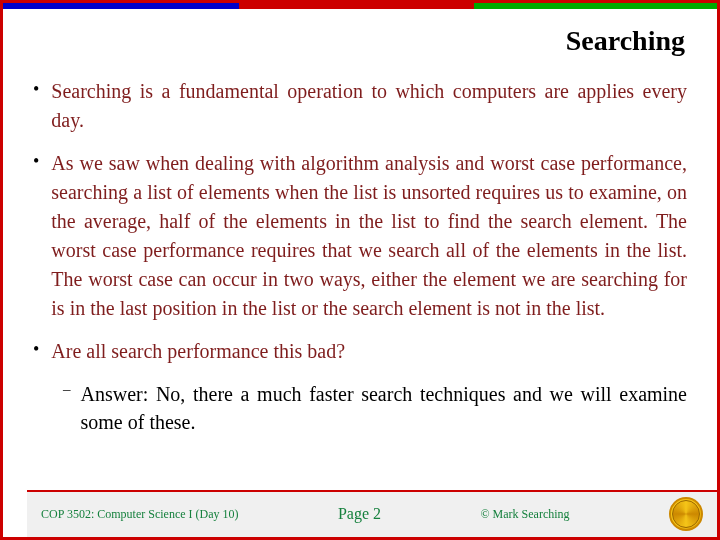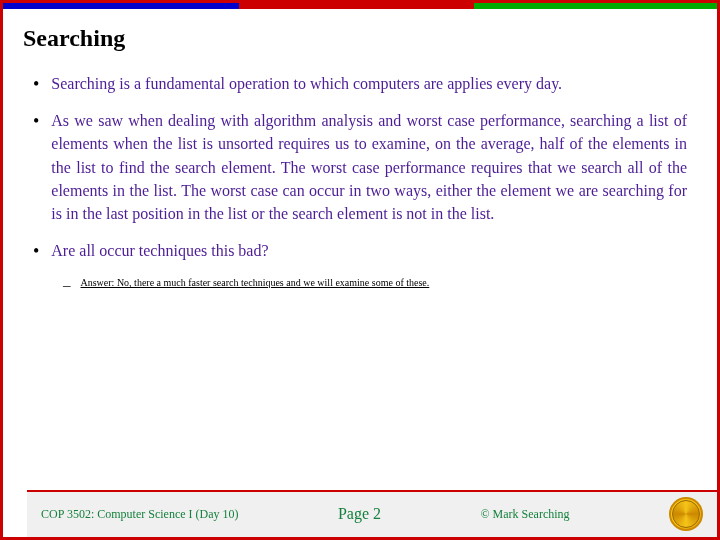--- a/index.html
+++ b/index.html
@@ -26,22 +26,22 @@
     .slide::before {
       content: '';
       display: block;
       height: 6px;
       background: linear-gradient(to right, #0000cc 0%, #0000cc 33%, #cc0000 33%, #cc0000 66%, #00aa00 66%, #00aa00 100%);
       position: absolute;
       top: 0; left: 0; right: 0;
     }
 
     .slide-title {
-      text-align: left;
-      font-size: 24px;
+      text-align: right;
+      font-size: 28px;
       font-weight: bold;
       padding: 18px 32px 10px 20px;
       color: #000;
       margin-top: 4px;
     }
 
     .slide-body {
       flex: 1;
       padding: 10px 30px 10px 30px;
       display: flex;
@@ -58,47 +58,46 @@
 
     .bullet-dot {
       font-size: 18px;
       margin-right: 12px;
       margin-top: 2px;
       flex-shrink: 0;
       color: #000;
     }
 
     .bullet-text {
-      font-size: 16px;
+      font-size: 20px;
       line-height: 1.45;
-      color: #4c1d95;
+      color: #7f1d1d;
       text-align: justify;
     }
 
     .sub-item {
       display: flex;
       flex-direction: row;
       align-items: flex-start;
       margin-left: 30px;
       margin-bottom: 8px;
     }
 
     .sub-dash {
       font-size: 15px;
       margin-right: 10px;
       flex-shrink: 0;
       margin-top: 1px;
     }
 
     .sub-text {
-      font-size: 10px;
+      font-size: 20px;
       line-height: 1.4;
       color: #000;
       text-align: justify;
-      text-decoration: underline;
     }
 
     .slide-footer {
       display: flex;
       flex-direction: row;
       justify-content: space-between;
       align-items: center;
       padding: 5px 14px 6px 14px;
       border-top: 2px solid #cc0000;
       background: #f0f0f0;
@@ -148,21 +147,21 @@
       <span class="bullet-text">Searching is a fundamental operation to which computers are applies every day.</span>
     </div>
 
     <div class="bullet-item">
       <span class="bullet-dot">•</span>
       <span class="bullet-text">As we saw when dealing with algorithm analysis and worst case performance, searching a list of elements when the list is unsorted requires us to examine, on the average, half of the elements in the list to find the search element.  The worst case performance requires that we search all of the elements in the list.  The worst case can occur in two ways, either the element we are searching for is in the last position in the list or the search element is not in the list.</span>
     </div>
 
     <div class="bullet-item">
       <span class="bullet-dot">•</span>
-      <span class="bullet-text">Are all occur techniques this bad?</span>
+      <span class="bullet-text">Are all search performance this bad?</span>
     </div>
 
     <div class="sub-item">
       <span class="sub-dash">–</span>
       <span class="sub-text">Answer:  No, there a much faster search techniques and we will examine some of these.</span>
     </div>
 
   </div>
 
   <div class="slide-footer">

